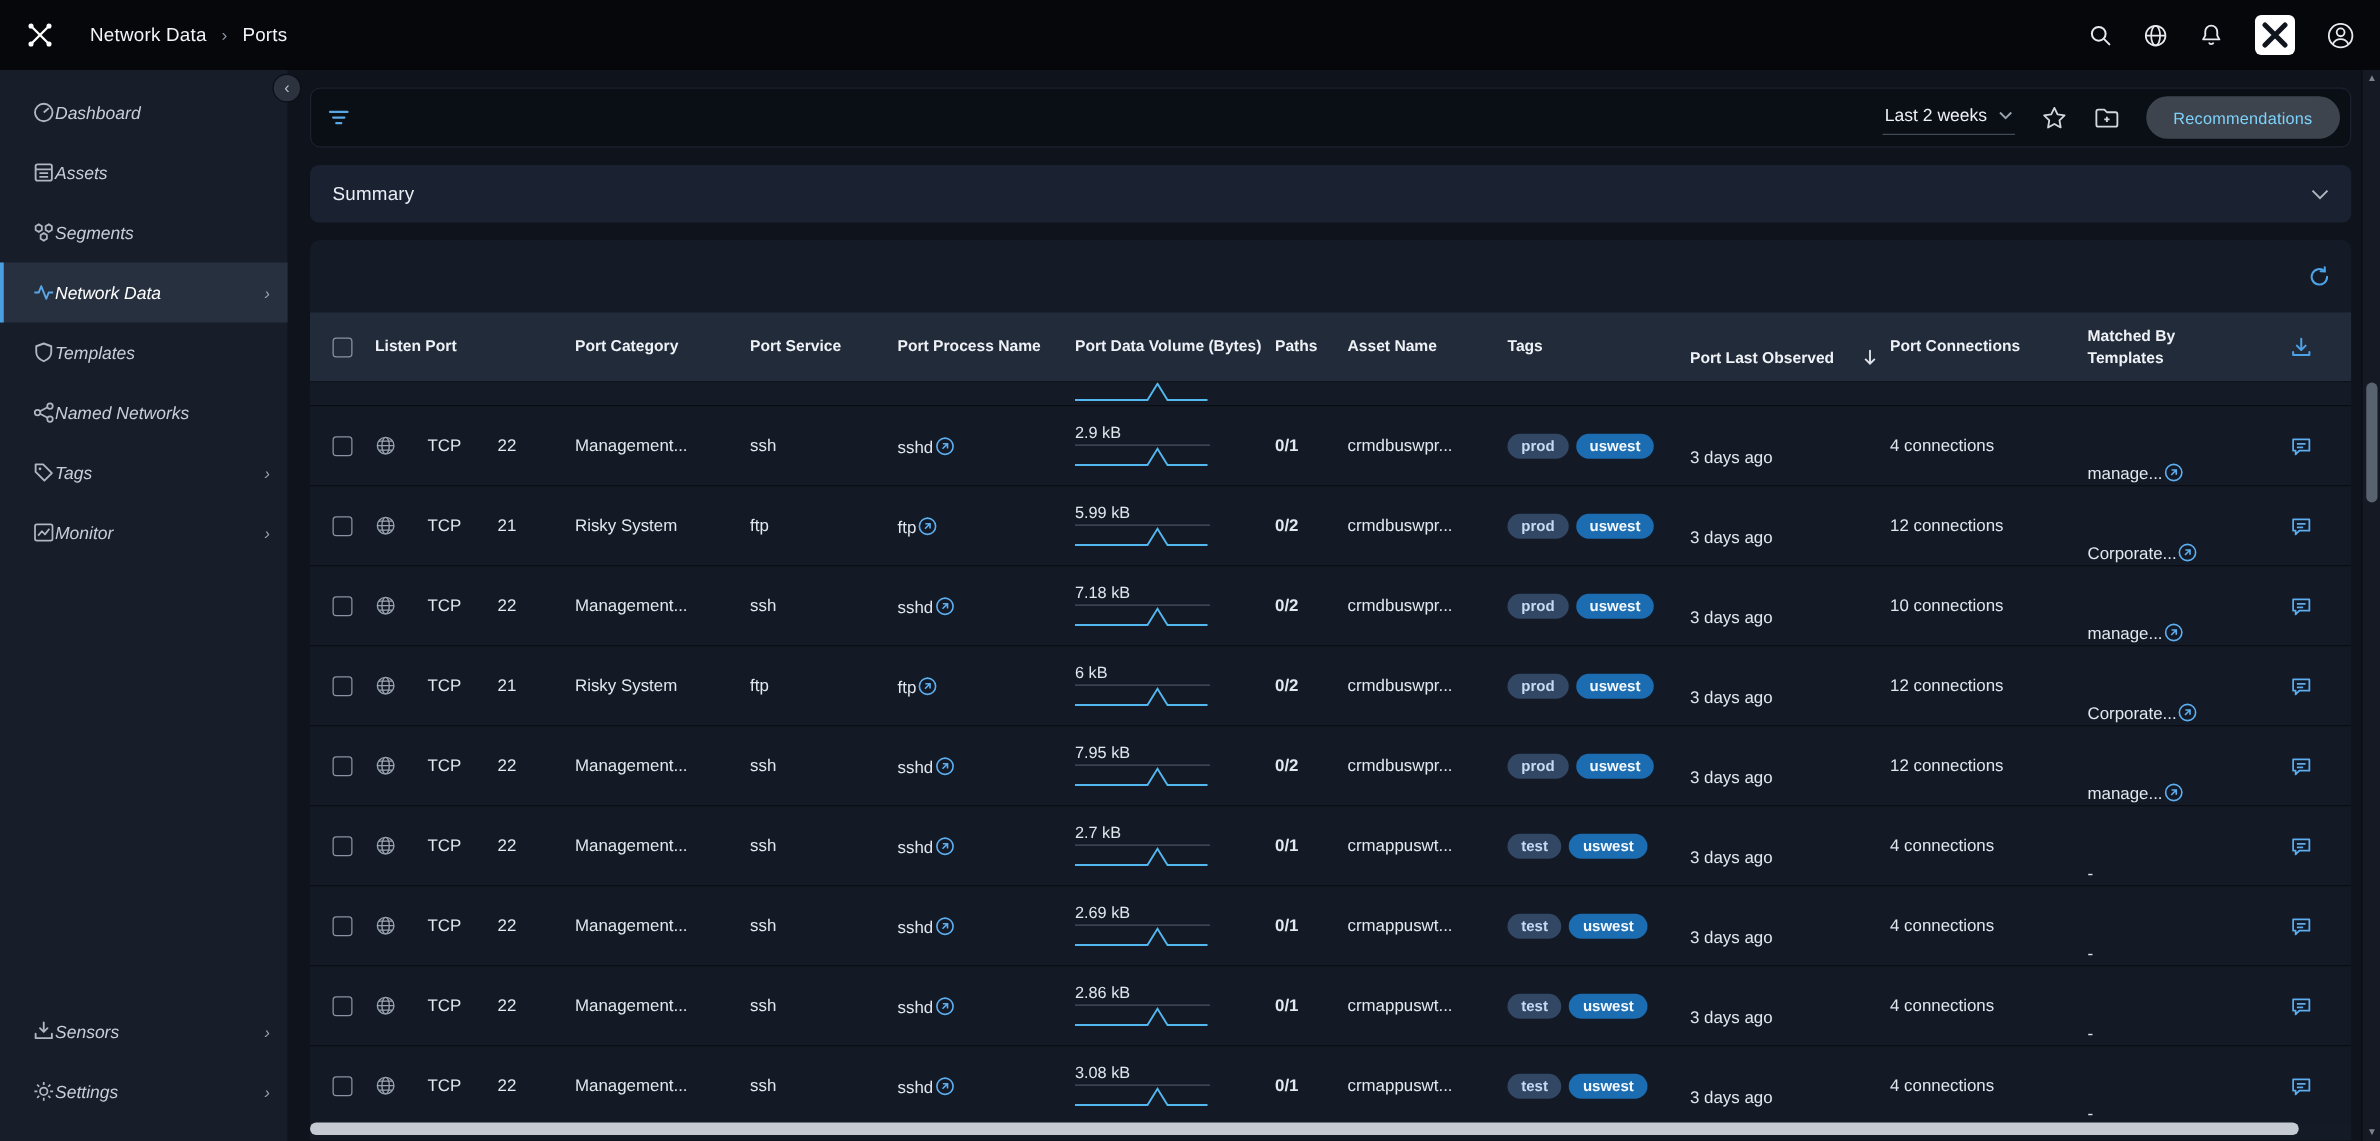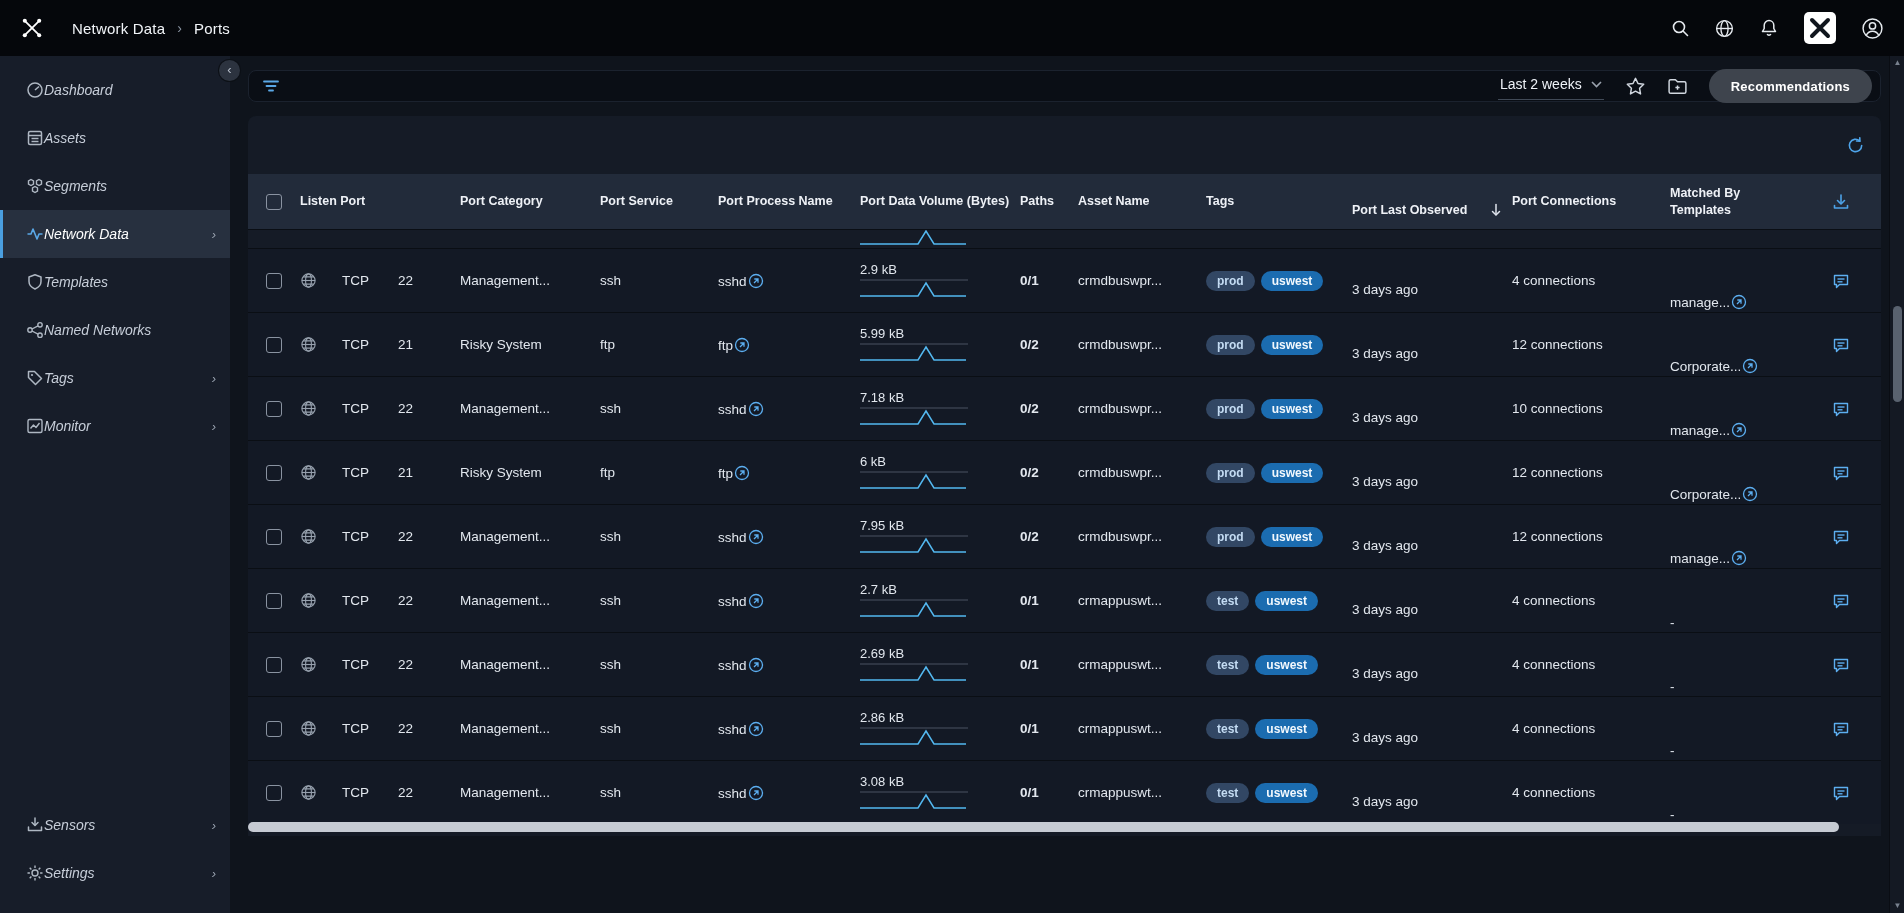--- a/index.html
+++ b/index.html
@@ -57,31 +57,31 @@
   }
 
   
   .main {
     position: absolute; top: 56px; left: 230px; right: 15px; bottom: 0;
     padding: 14px 8px 0 18px;
   }
 
   
   .filter-bar {
-    height: 32px; background: #0a0e15; border: 1px solid #1b222e;
+    height: 48px; background: #0a0e15; border: 1px solid #1b222e;
     border-radius: 8px;
     display: flex; align-items: center; padding: 0 8px 0 12px; gap: 21px;
   }
   .filter-input { flex: 1; background: transparent; border: none; outline: none;
     color: #e6eaef; font-size: 14px; height: 100%; }
   .time-range { display: flex; align-items: center; gap: 9px; padding: 4px 2px 7px 2px;
     border-bottom: 1px solid #414a57; cursor: pointer; }
   .time-range .tr-label { font-size: 14px; color: #eef2f7; }
   .btn-reco {
-    background: #3e444d; color: #ffffff; font-size: 13px; font-weight: 700;
+    background: #3e444d; color: #7dd3fc; font-size: 13px; font-weight: 400;
     border: none; border-radius: 18px; height: 34px; padding: 0 22px;
     cursor: default; letter-spacing: .2px;
   }
 
   
   .summary-panel {
     margin-top: 14px; height: 46px; background: #1a2130; border-radius: 7px;
     display: flex; align-items: center; padding: 0 18px; cursor: pointer;
   }
   .summary-title { font-size: 15px; color: #eaeef4; letter-spacing: .2px; }
@@ -337,20 +337,28 @@
     </span>
     <span class="icon-btn">
       <svg width="21" height="21" viewBox="0 0 20 20" fill="none" stroke="#d2d8e0" stroke-width="1.4" stroke-linejoin="round">
         <path d="M2 5.5V15a1.5 1.5 0 0 0 1.5 1.5h13A1.5 1.5 0 0 0 18 15V7a1.5 1.5 0 0 0-1.5-1.5H10L8 3.5H3.5A1.5 1.5 0 0 0 2 5z"></path>
         <path d="M10 9v4M8 11h4"></path>
       </svg>
     </span>
     <button class="btn-reco">Recommendations</button>
   </div>
 
+  <div class="summary-panel">
+    <span class="summary-title">Summary</span>
+    <span class="summary-chev">
+      <svg width="14" height="9" viewBox="0 0 14 9" fill="none" stroke="#aeb6c0" stroke-width="1.6">
+          <polyline points="1,1.5 7,7.5 13,1.5"></polyline>
+        </svg>
+    </span>
+  </div>
 
   <div class="table-panel">
     <div class="table-toolstrip">
       <span class="icon-btn">
         <svg width="19" height="19" viewBox="0 0 20 20" fill="none" stroke="#4da3e8" stroke-width="1.7" stroke-linecap="round">
           <path d="M16.5 10a6.5 6.5 0 1 1-2.2-4.9"></path>
           <polyline points="14.5,1.8 14.6,5.4 11,5.3" fill="none"></polyline>
         </svg>
       </span>
     </div>

